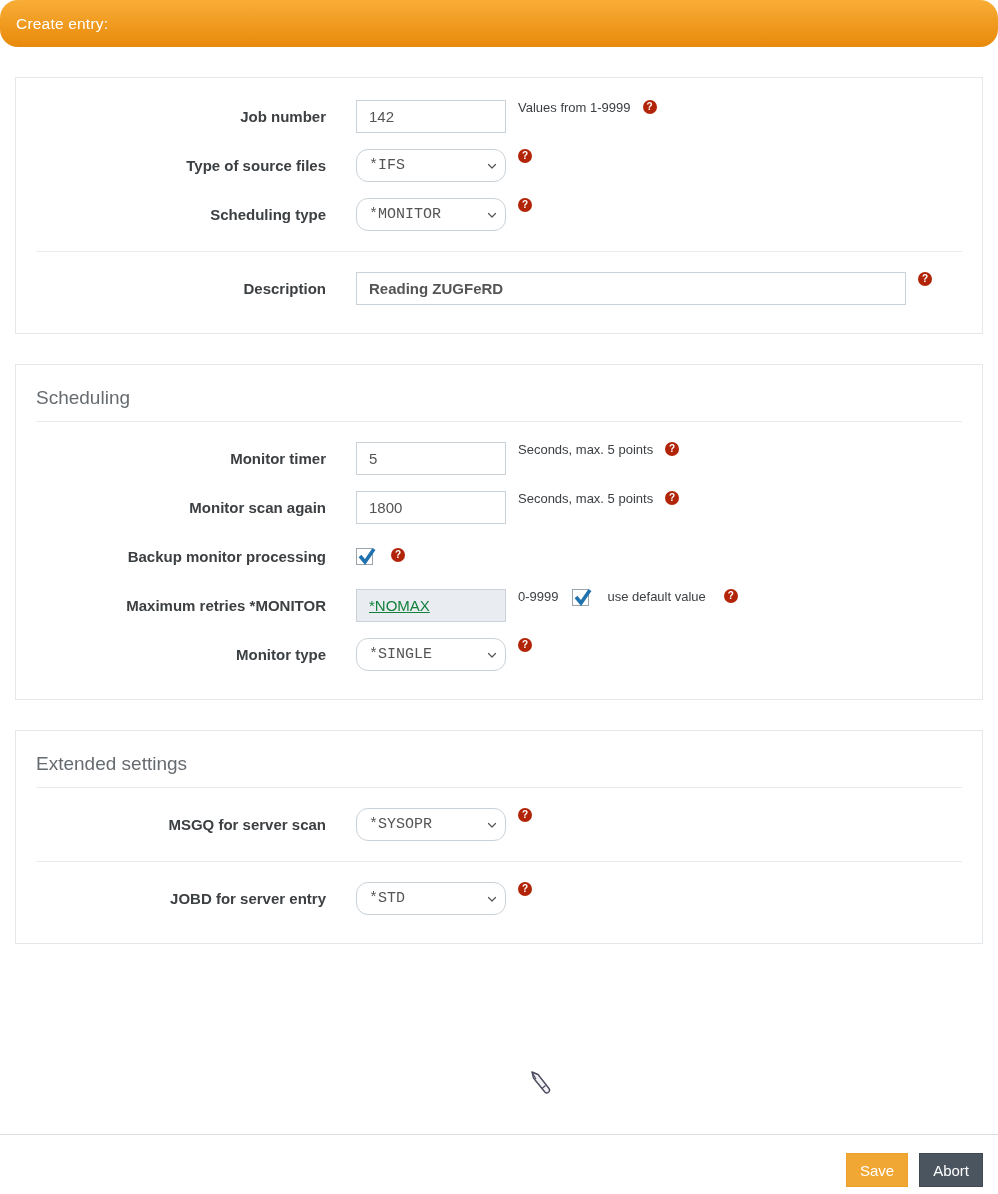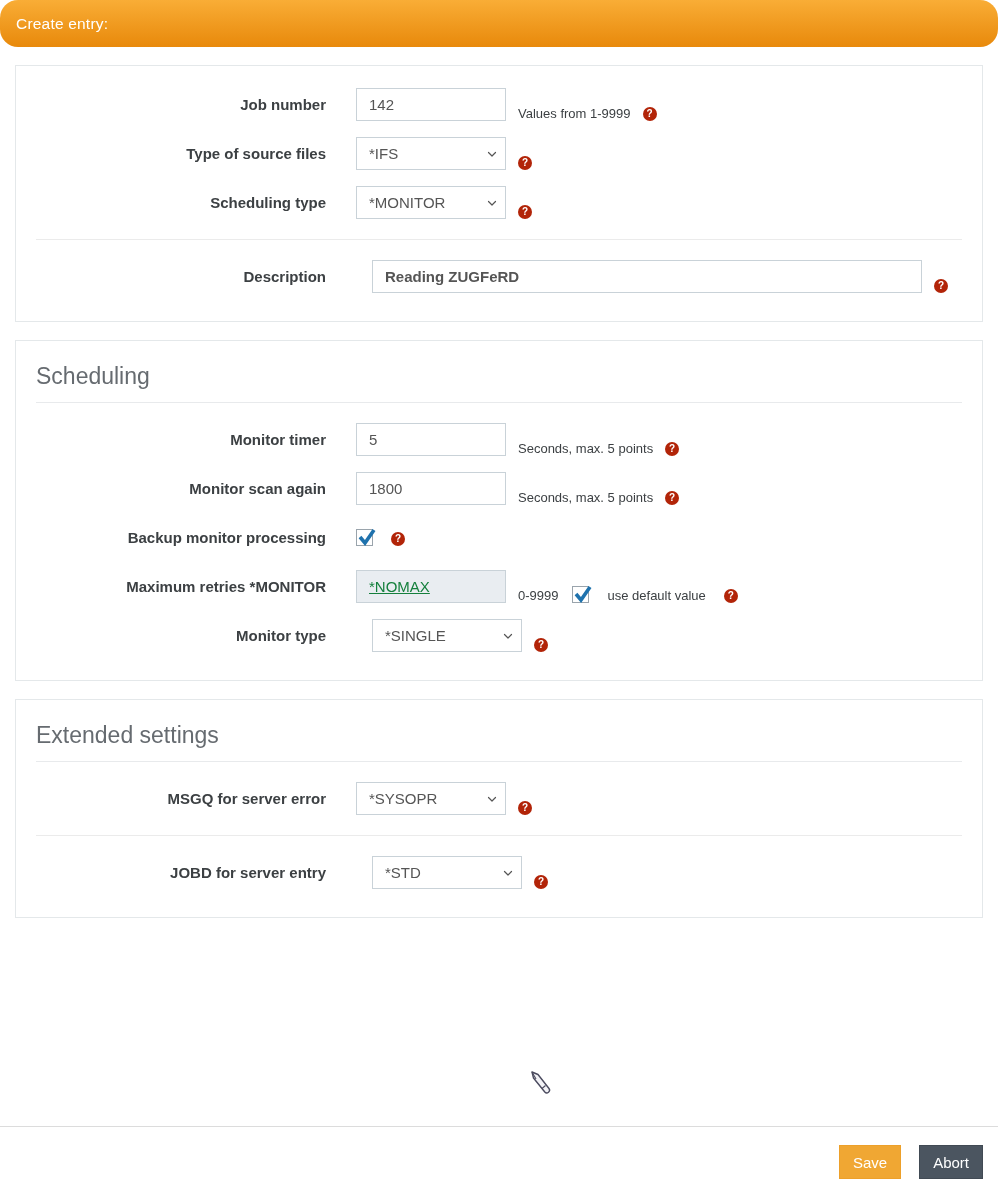--- a/index.html
+++ b/index.html
@@ -12,51 +12,51 @@
   .topbar {
     height:47px; padding:0 16px; display:flex; align-items:center;
     background:linear-gradient(#f9ad36,#e8890b);
     border-radius:18px;
   }
   .topbar .title { color:#fff; font-size:15.5px; letter-spacing:.2px; }
 
   
   .content { padding:0 15px; }
   .panel {
-    background:#fff; border:1px solid #e4e8ea; margin-top:18px;
+    background:#fff; border:1px solid #e4e8ea; margin-top:30px;
     padding:22px 20px 28px 20px;
   }
   .panel h2 {
-    font-size:23px; font-weight:normal; color:#666b70; margin-bottom:12px; padding-left:0;
+    font-size:19px; font-weight:normal; color:#666b70; margin-bottom:12px; padding-left:0;
   }
   .sec-rule { border:0; border-top:1px solid #e8eaec; margin:0 0 20px 0; }
   .mid-rule { border:0; border-top:1px solid #ebebeb; margin:20px 0 20px 0; }
 
   
   .row { display:flex; align-items:center; min-height:33px; margin-bottom:16px; }
-  .row:last-child { margin-bottom:0;gap:16px; }
+  .row:last-child { margin-bottom:0; }
   .lbl {
     width:290px; text-align:right; padding-right:0; margin-right:30px;
     font-weight:bold; font-size:15px; color:#3c4043;
   }
-  .ctrl { display:flex; align-items:flex-end; flex:1; }
+  .ctrl { display:flex; align-items:flex-start; flex:1; }
   .inp {
     height:33px; width:150px; border:1px solid #c9d2d8; background:#fff;
     padding:0 12px; font-size:15px; color:#555; font-family:inherit; outline:none;
   }
   .inp.wide { width:550px;font-weight:bold; }
   .inp.disabled { background:#e9edf1; border-color:#c9d2d8; color:#15803d;text-decoration:underline; }
   .hint { font-size:13px; color:#3c4043; margin-left:12px; white-space:nowrap; }
 
   
   .sel-wrap { position:relative; width:150px; height:33px; }
   .sel-wrap select {
     -webkit-appearance:none; appearance:none; width:100%; height:100%;
     border:1px solid #c9d2d8; background:#fff; padding:0 26px 0 12px;
-    font-size:15px; color:#555; font-family:Liberation Sans, sans-serif; outline:none; border-radius:0;
+    font-size:15px; color:#555; font-family:Liberation Mono, monospace; outline:none; border-radius:12px;
   }
   .chev { position:absolute; right:8px; top:9px; pointer-events:none; color:#555; display:block; }
 
   
   .help {
     display:inline-flex; align-items:center; justify-content:center;
     width:14px; height:14px; min-width:14px; border-radius:50%;
     background:#b22408; color:#fff; font-size:10px; font-weight:bold;
     margin-left:12px; cursor:pointer; line-height:1;
   }
@@ -64,21 +64,21 @@
   
   .cbx {
     width:17px; height:17px; border:1px solid #9aa4ac; background:#fff;
     position:relative; display:inline-block; cursor:pointer;
   }
   .cbx svg { position:absolute; left:0px; top:-2px; overflow:visible; }
 
   
   .footer { position:absolute; left:0; right:0; bottom:0; }
   .foot-rule { border:0; border-top:1px solid #dcdcdc; margin:0; }
-  .foot-btns { display:flex; justify-content:flex-end; gap:18px; padding:18px 15px 15px 15px;align-items:flex-end; }
+  .foot-btns { display:flex; justify-content:flex-end; gap:11px; padding:18px 15px 7px 15px;align-items:flex-end; }
   .btn {
     height:34px; padding:0 13px; font-size:15px; font-family:inherit;
     border:1px solid transparent; color:#fff; cursor:pointer;
   }
   .btn-save  { background:#f0a733; border-color:#eda02a; }
   .btn-abort { background:#4b5560; border-color:#414a54; }
 
   
   .pen { position:absolute; left:525px; top:1068px; width:30px; height:30px; }
 </style>
@@ -214,21 +214,21 @@
       </div>
     </div>
 
   </div>
 
   <div class="panel">
     <h2>Extended settings</h2>
     <hr class="sec-rule">
 
     <div class="row">
-      <label class="lbl">MSGQ for server error</label>
+      <label class="lbl">MSGQ for server scan</label>
       <div class="ctrl">
         <span class="sel-wrap">
           <select>
             <option>*SYSOPR</option>
           </select>
           <span class="chev">
             <svg width="12" height="12" viewBox="0 0 24 24" fill="none" stroke="#555" stroke-width="2.4" stroke-linecap="round" stroke-linejoin="round">
                 <polyline points="5,9 12,16 19,9"></polyline>
               </svg>
           </span>

